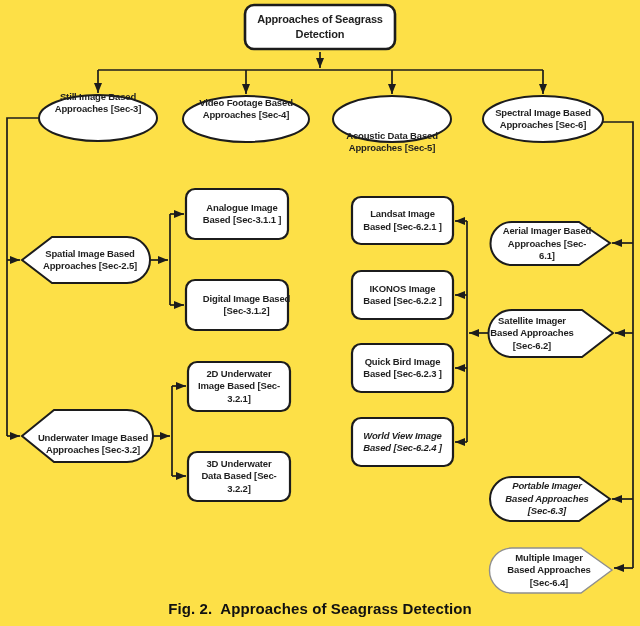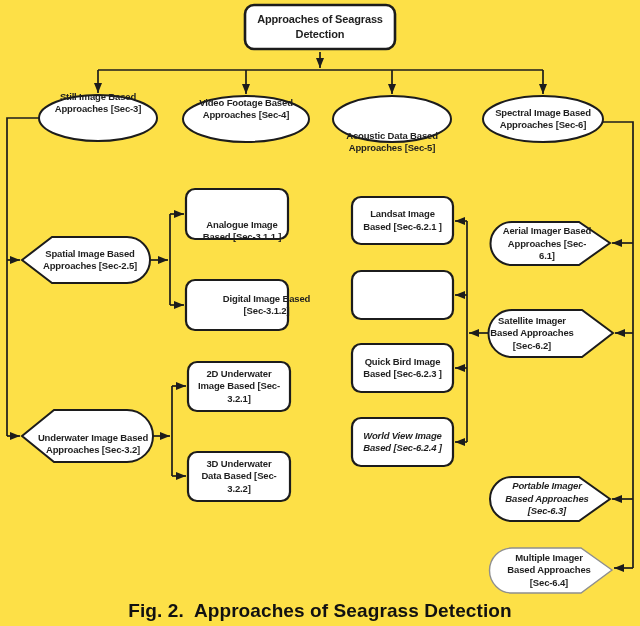--- a/index.html
+++ b/index.html
@@ -9,21 +9,21 @@
   }
   svg.canvas{position:absolute;left:0;top:0;}
   .node-label{
     position:absolute;display:flex;align-items:center;justify-content:center;
     text-align:center;font-weight:bold;font-size:9.5px;line-height:1.3;
     color:#1f1f1f;white-space:pre-line;letter-spacing:-0.15px;
   }
   .root-label{font-size:11px;line-height:1.35;}
   .caption{
     position:absolute;left:0;top:600px;width:640px;text-align:center;
-    font-weight:bold;font-size:19px;color:#111;white-space:pre-line;
+    font-weight:bold;font-size:15px;color:#111;white-space:pre-line;
     letter-spacing:0.1px;
   }
 </style>
 </head>
 <body>
 
 <div class="page">
 
   <svg class="canvas" width="640" height="626" viewBox="0 0 640 626">
     <defs>
@@ -107,33 +107,35 @@
   <div class="node-label" style="left:334px;top:98px;width:116px;height:42px;margin-top:23px;">Acoustic Data Based
 Approaches [Sec-5]</div>
   <div class="node-label" style="left:484px;top:98px;width:118px;height:42px;">Spectral Image Based
 Approaches [Sec-6]</div>
 
   <div class="node-label" style="left:33px;top:238px;width:114px;height:44px;">Spatial Image Based
 Approaches [Sec-2.5]</div>
   <div class="node-label" style="left:29px;top:412px;width:128px;height:64px;">Underwater Image Based
 Approaches [Sec-3.2]</div>
 
-  <div class="node-label" style="left:188px;top:191px;width:108px;height:46px;margin-top:17px;">Analogue Image
+  <div class="node-label" style="left:188px;top:191px;width:108px;height:46px;">Analogue Image
 Based [Sec-3.1.1 ]</div>
-  <div class="node-label" style="left:200px;top:282px;width:117px;height:46px;padding-left:8px;">Digital Image Based
+  <div class="node-label" style="left:188px;top:282px;width:117px;height:46px;">Digital Image Based
 [Sec-3.1.2]</div>
   <div class="node-label" style="left:190px;top:364px;width:98px;height:45px;">2D Underwater
 Image Based [Sec-
 3.2.1]</div>
   <div class="node-label" style="left:190px;top:454px;width:98px;height:45px;">3D Underwater
 Data Based [Sec-
 3.2.2]</div>
 
   <div class="node-label" style="left:354px;top:199px;width:97px;height:43px;">Landsat Image
 Based [Sec-6.2.1 ]</div>
+  <div class="node-label" style="left:354px;top:273px;width:97px;height:44px;">IKONOS Image
+Based [Sec-6.2.2 ]</div>
   <div class="node-label" style="left:354px;top:346px;width:97px;height:44px;">Quick Bird Image
 Based [Sec-6.2.3 ]</div>
   <div class="node-label" style="left:354px;top:420px;width:97px;height:44px;font-style:italic;">World View Image
 Based [Sec-6.2.4 ]</div>
 
   <div class="node-label" style="left:496px;top:224px;width:102px;height:40px;">Aerial Imager Based
 Approaches [Sec-
 6.1]</div>
   <div class="node-label" style="left:480px;top:312px;width:104px;height:43px;">Satellite Imager
 Based Approaches

